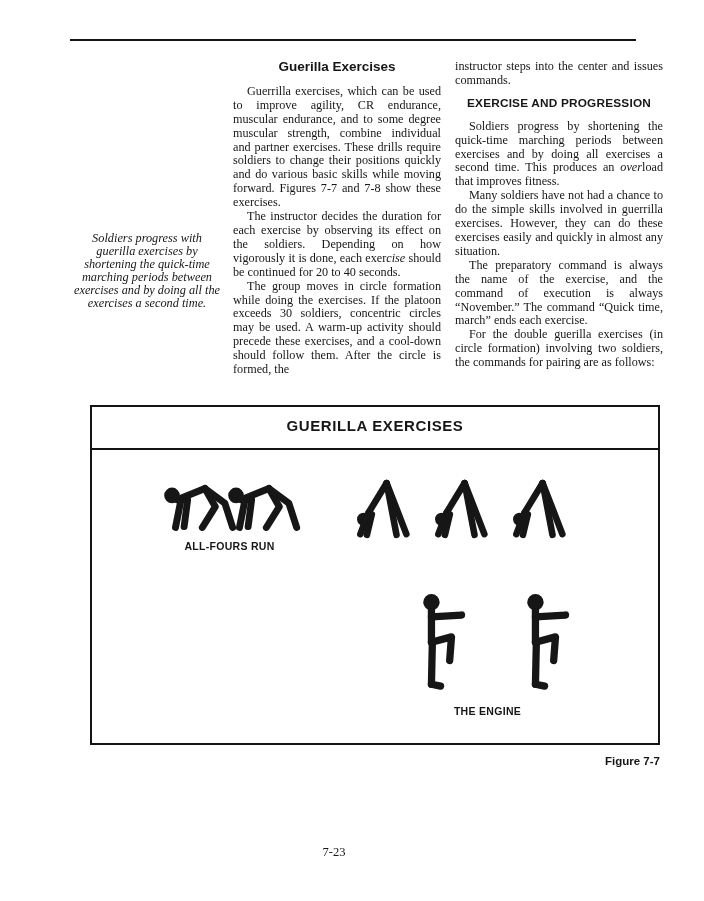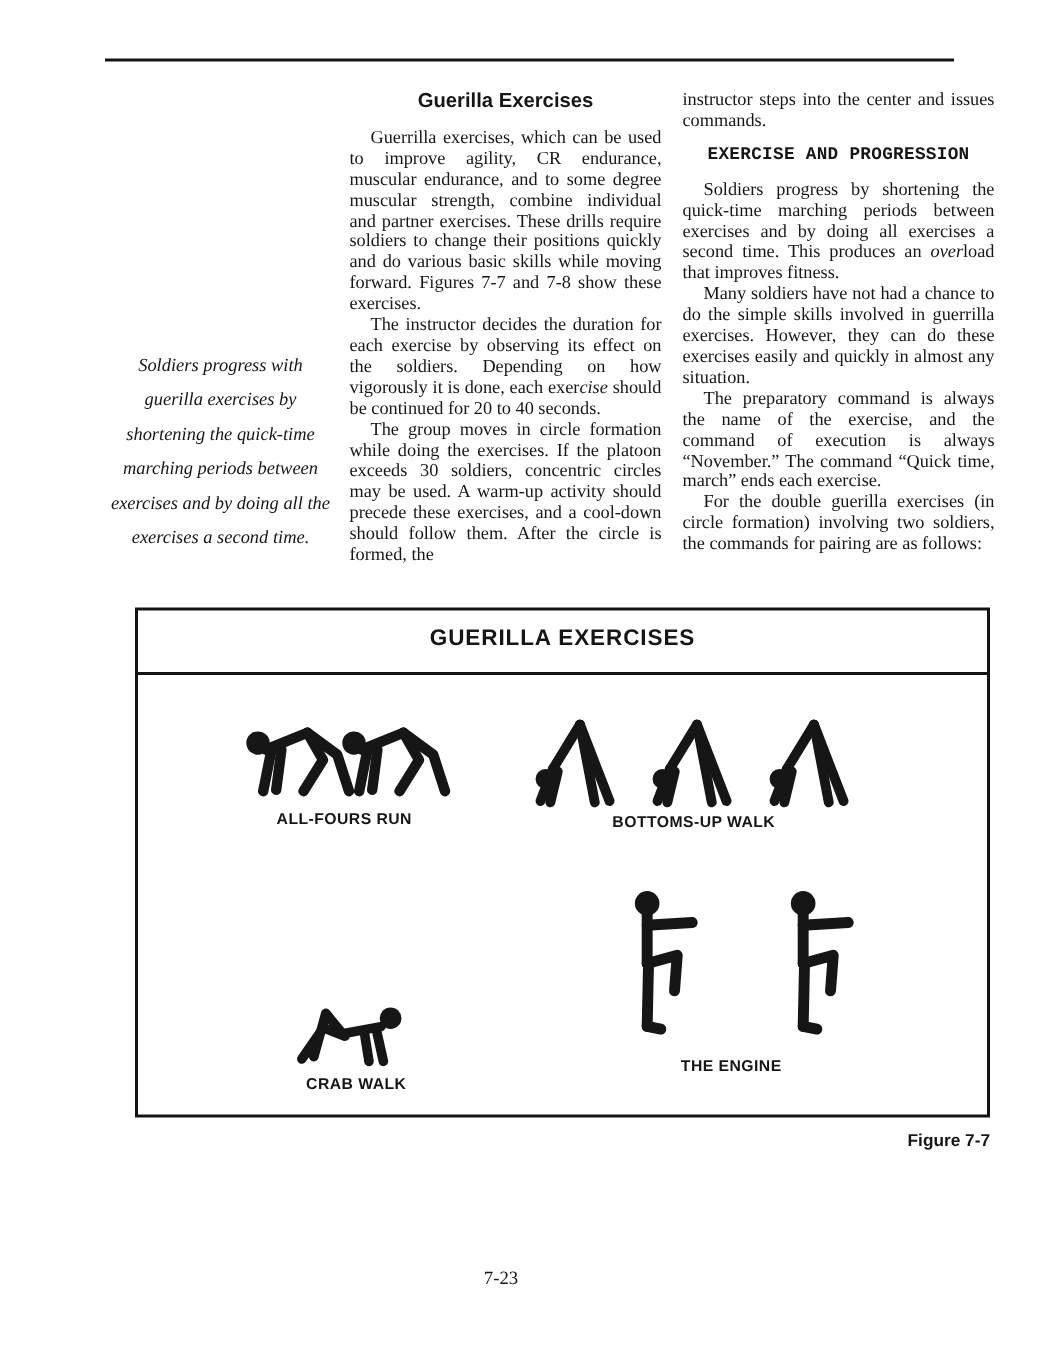--- a/index.html
+++ b/index.html
@@ -32,35 +32,35 @@
 
   .mid-heading {
     text-align:center;
     font-family:"Liberation Sans", sans-serif;
     font-weight:bold;
     font-size:13.5px;
     margin-bottom:11px;
   }
   .right-heading {
     text-align:center;
-    font-family:Liberation Mono, monospace;
+    font-family:Liberation Sans, sans-serif;
     font-weight:bold;
     font-size:11.8px;
     letter-spacing:0.2px;
     margin:9px 0 9px 0;
   }
 
   .italic { font-style:italic; }
   .bold { font-weight:normal; }
 
   .pull-quote {
     position:absolute; left:72px; top:232px; width:150px;
     font-style:italic;
     font-size:12.3px;
-    line-height:23px;
+    line-height:13px;
     text-align:center;
   }
 
   
   .figure-box {
     position:absolute; left:90px; top:405px; width:570px; height:340px;
     border:2px solid #141414;
     background:#fff;
   }
   .figure-title {
@@ -190,31 +190,22 @@
         <svg class="pose" viewBox="0 0 100 90" width="92" height="74">
             <use href="#pose-bottomsup"></use>
           </svg>
         <svg class="pose overlap-sm" viewBox="0 0 100 90" width="92" height="74">
             <use href="#pose-bottomsup"></use>
           </svg>
         <svg class="pose overlap-sm" viewBox="0 0 100 90" width="92" height="74">
             <use href="#pose-bottomsup"></use>
           </svg>
       </div>
-      <div class="ex-label">BOTTOMS-UP WALK</div>
     </div>
 
-    <div class="exercise ex-crab">
-      <div class="fig-row">
-        <svg class="pose" viewBox="0 0 120 80" width="118" height="64">
-            <use href="#pose-crab"></use>
-          </svg>
-      </div>
-      <div class="ex-label">CRAB WALK</div>
-    </div>
 
     <div class="exercise ex-engine">
       <div class="fig-row">
         <svg class="pose" viewBox="0 0 90 120" width="82" height="112">
             <use href="#pose-engine"></use>
           </svg>
         <svg class="pose gap" viewBox="0 0 90 120" width="82" height="112">
             <use href="#pose-engine"></use>
           </svg>
       </div>

